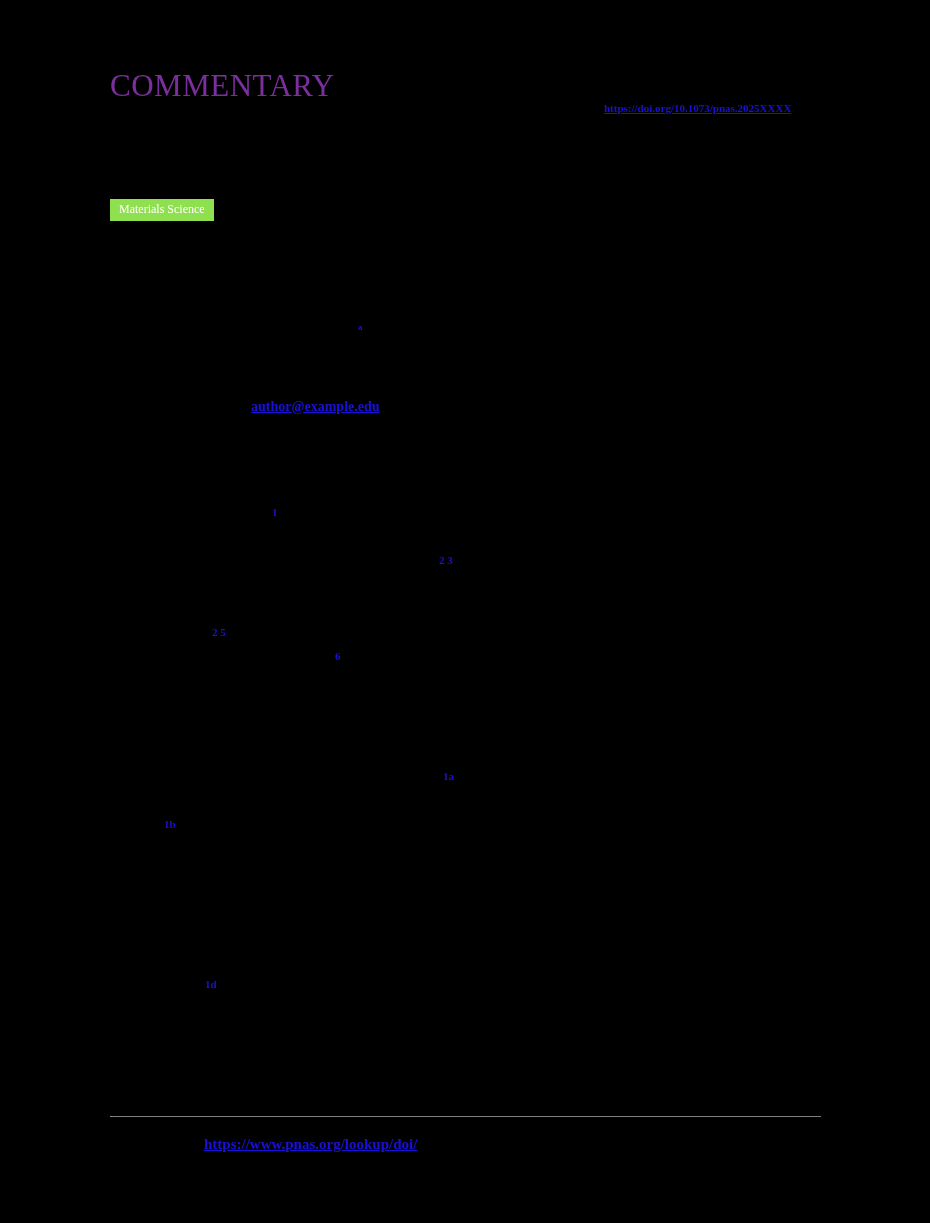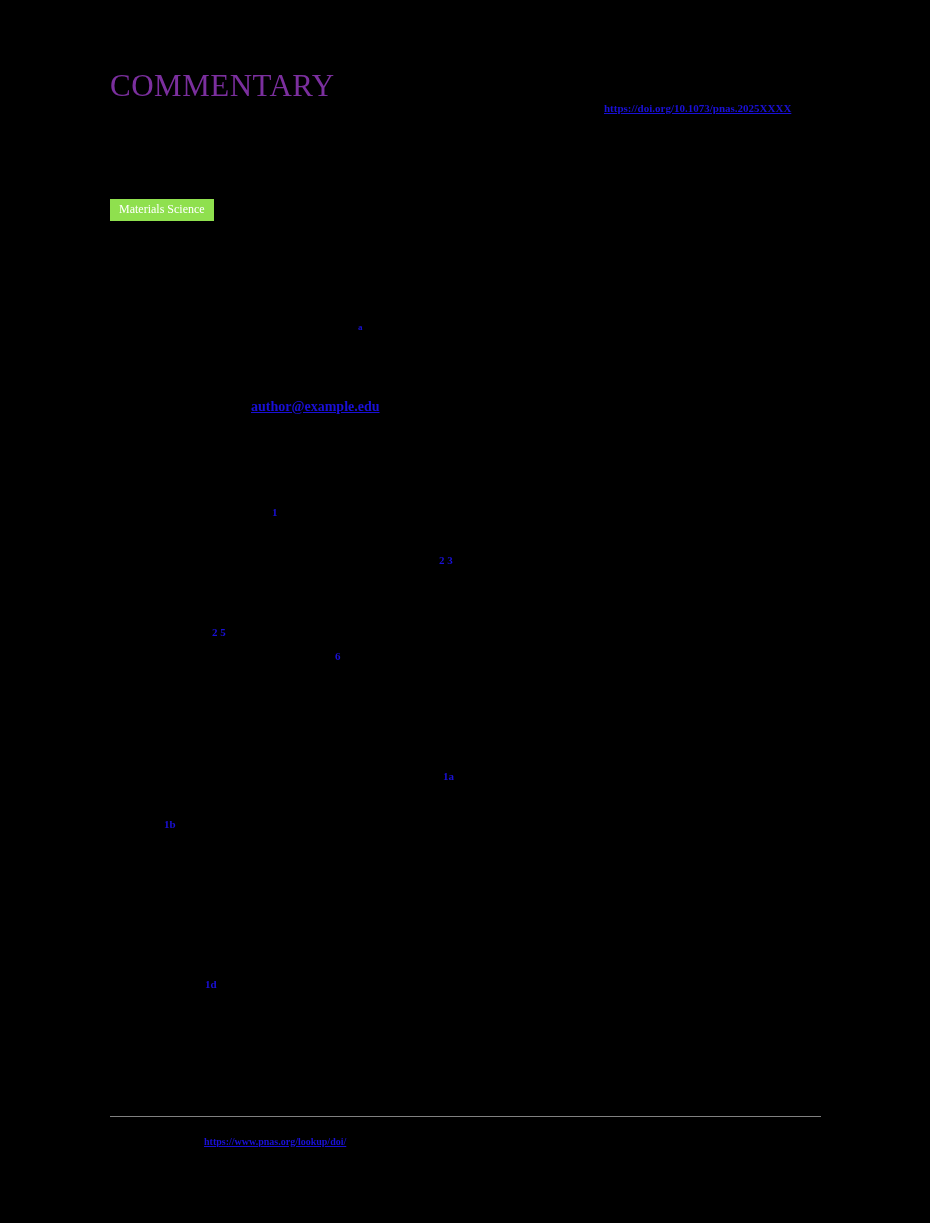--- a/index.html
+++ b/index.html
@@ -99,21 +99,21 @@
     width: 711px;
     height: 1px;
     background: #808080;
   }
 
   .footer-link {
     position: absolute;
     left: 204px;
     top: 1136px;
     font-family: "Liberation Serif", serif;
-    font-size: 10px;
+    font-size: 15px;
     font-weight: bold;
     color: #1a10d8;
     text-decoration: underline;
     white-space: nowrap;
   }
 </style>
 </head>
 <body>
 
 <div class="page">

